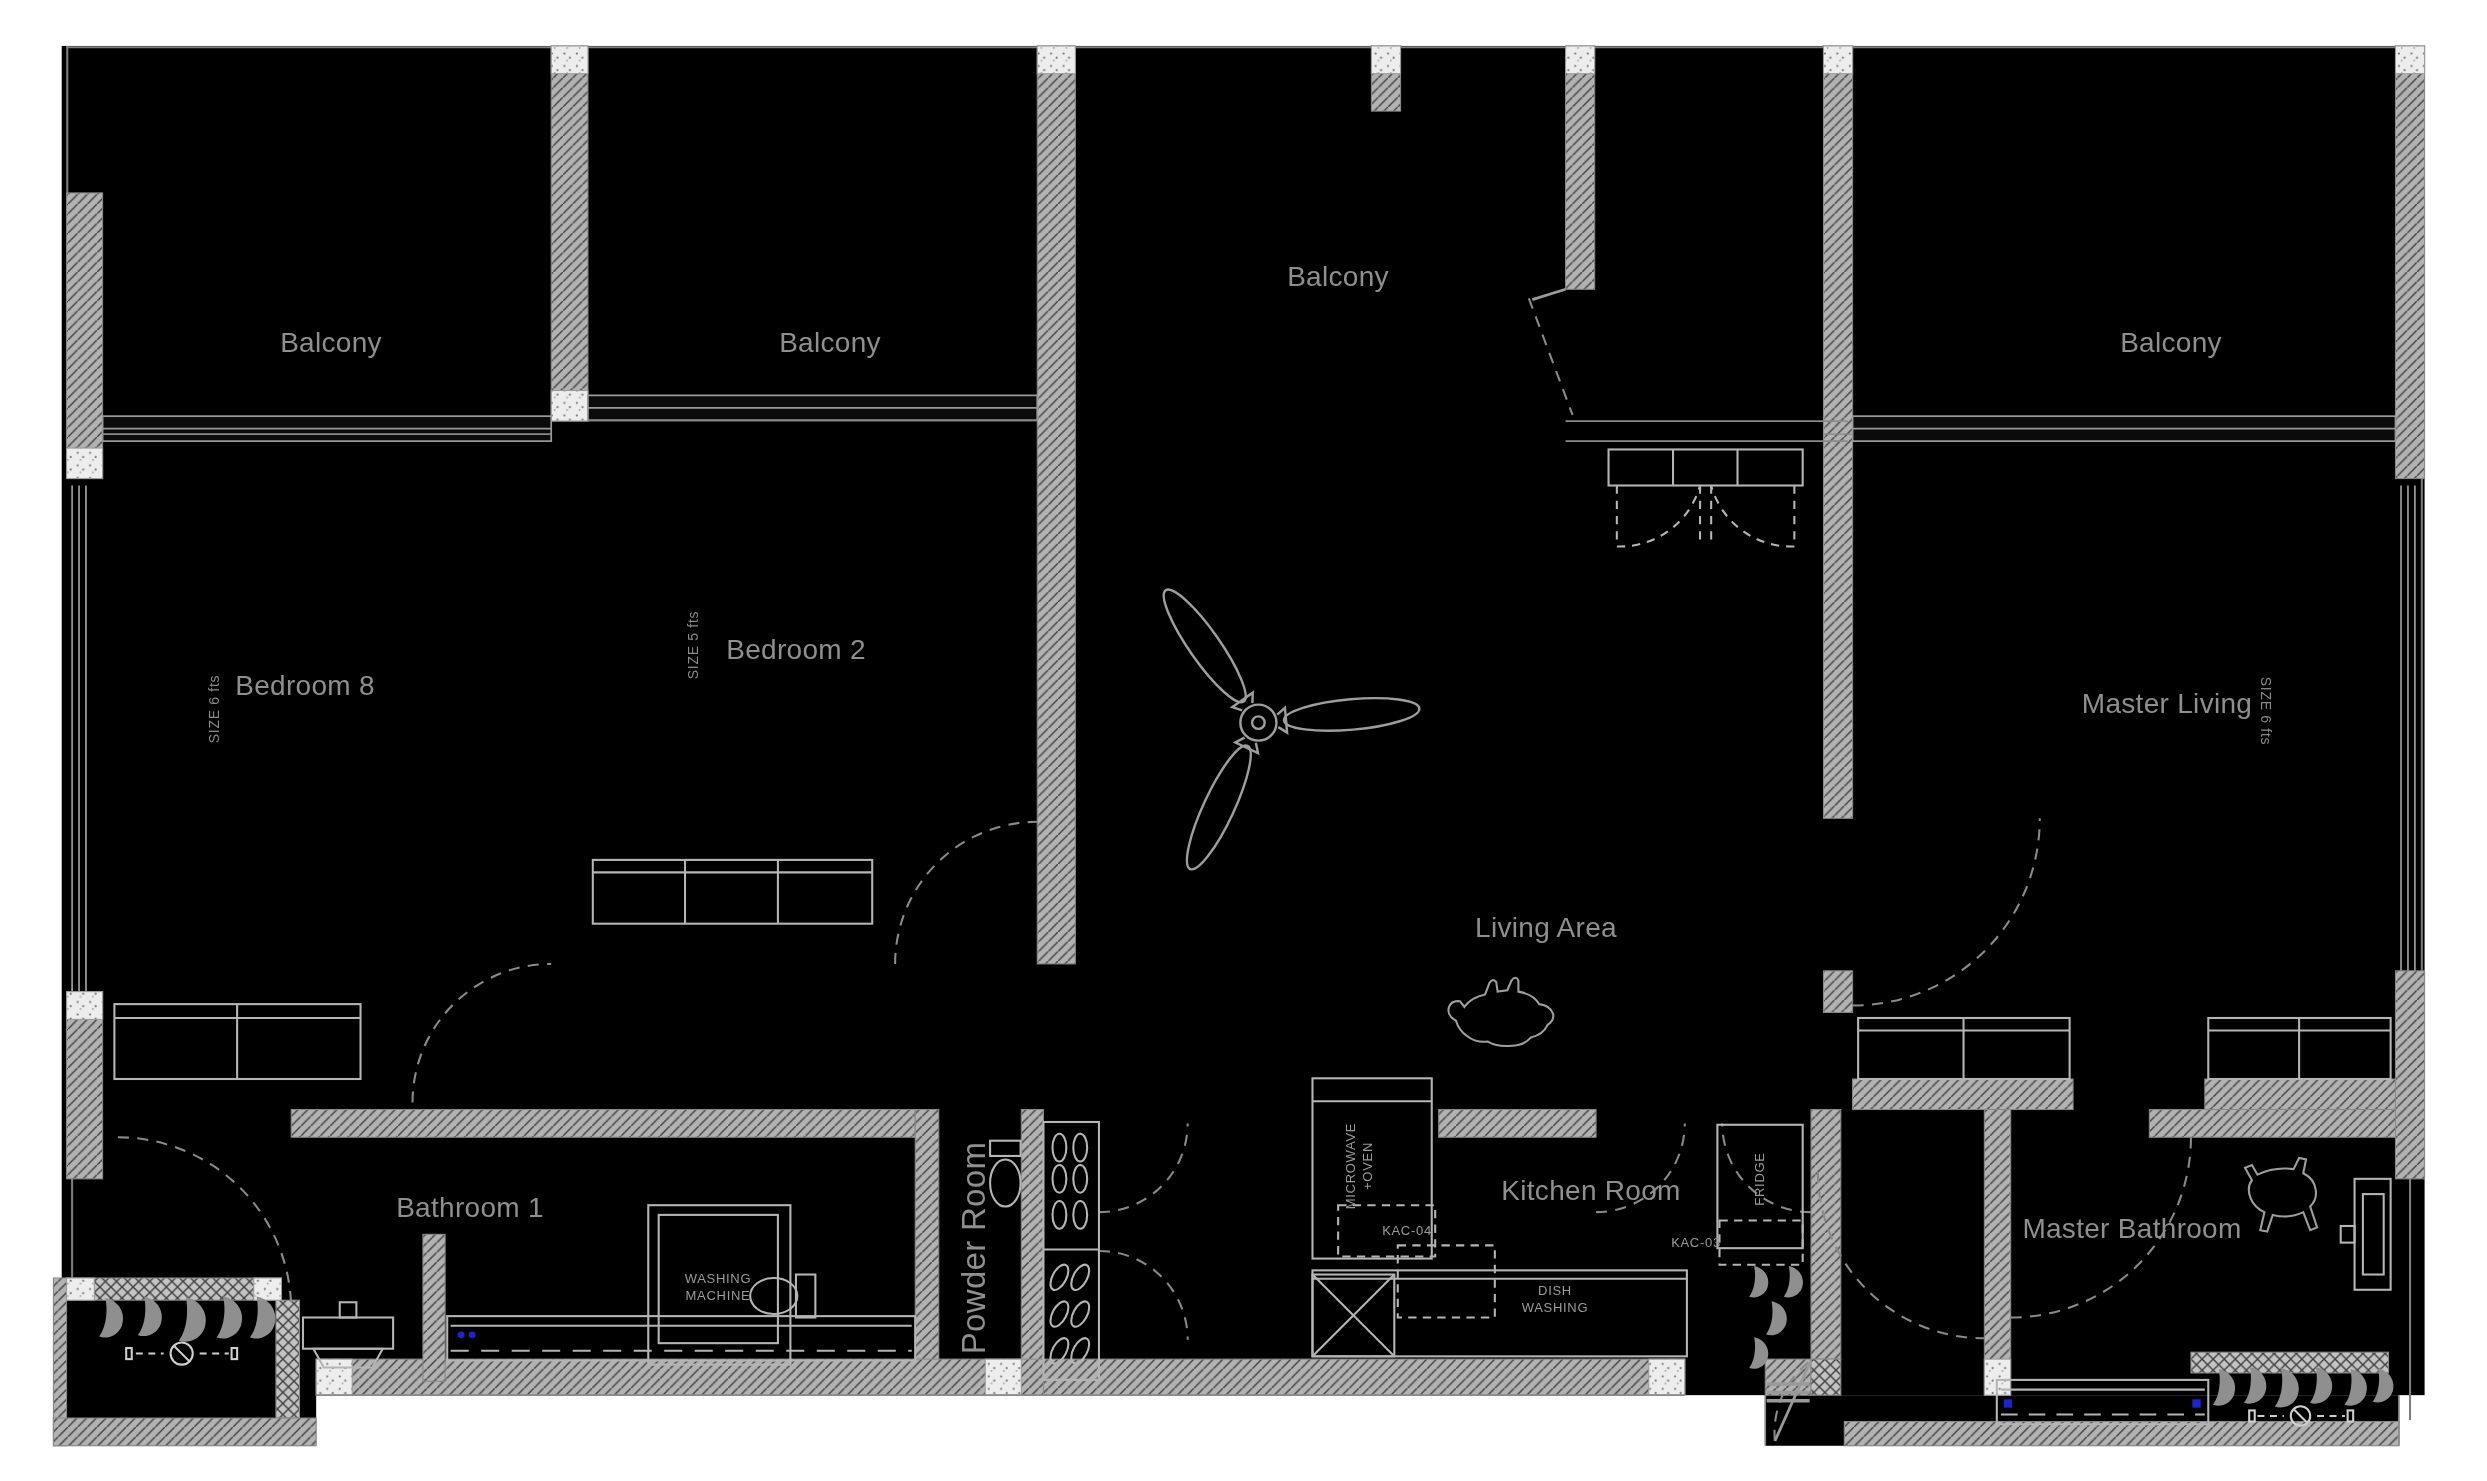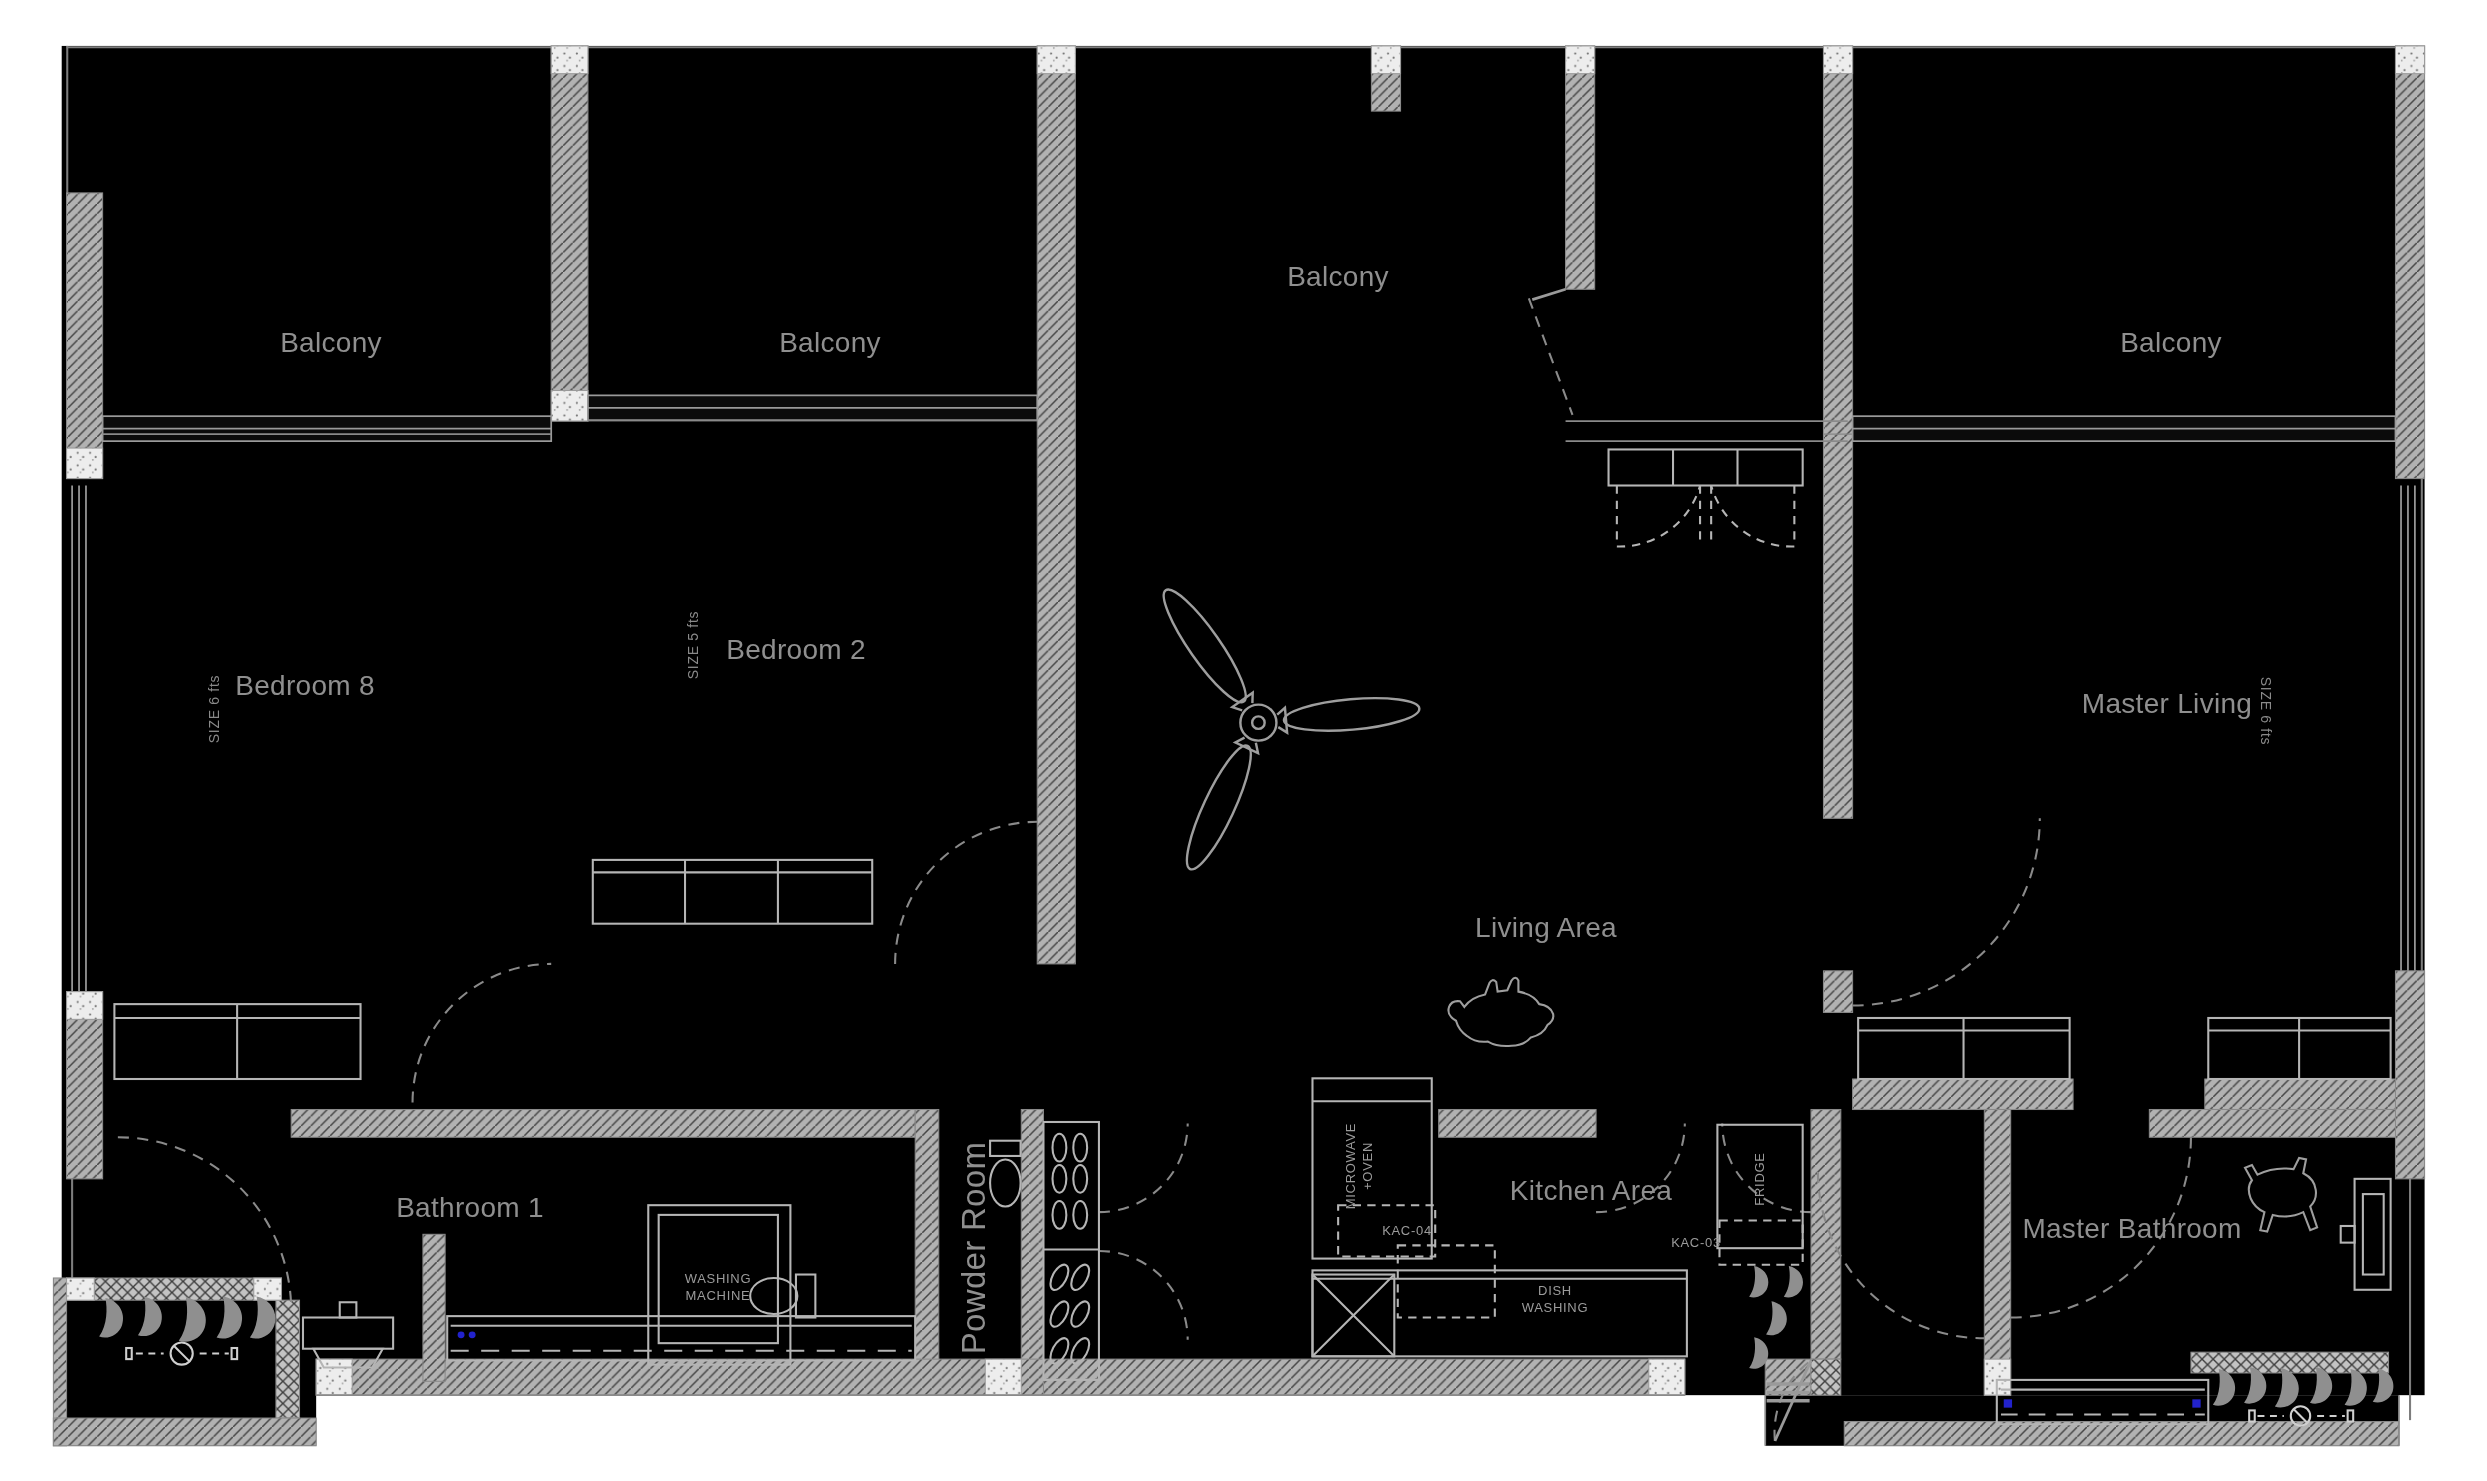--- a/index.html
+++ b/index.html
@@ -346,21 +346,21 @@
 <div class="lbl" style="left:830px;top:343px">Balcony</div>
 <div class="lbl" style="left:1338px;top:277px">Balcony</div>
 <div class="lbl" style="left:2171px;top:343px">Balcony</div>
 <div class="lbl" style="left:305px;top:686px">Bedroom 8</div>
 <div class="note vert" style="left:214px;top:709px">SIZE 6 fts</div>
 <div class="lbl" style="left:796px;top:650px">Bedroom 2</div>
 <div class="note vert" style="left:693px;top:645px">SIZE 5 fts</div>
 <div class="lbl" style="left:2167px;top:704px">Master Living</div>
 <div class="note vert-down" style="left:2266px;top:711px">SIZE 6 fts</div>
 <div class="lbl" style="left:1546px;top:928px">Living Area</div>
-<div class="lbl" style="left:1591px;top:1191px">Kitchen Area</div>
+<div class="lbl" style="left:1591px;top:1191px">Kitchen Room</div>
 <div class="lbl" style="left:470px;top:1208px">Bathroom 1</div>
 <div class="lbl vert" style="left:974px;top:1248px;font-size:33px">Powder Room</div>
 <div class="lbl" style="left:2132px;top:1229px">Master Bathroom</div>
 
 <div class="small" style="left:718px;top:1288px;width:83px">WASHING MACHINE</div>
 <div class="small vert" style="left:1360px;top:1166px;width:90px">MICROWAVE +OVEN</div>
 <div class="small" style="left:1407px;top:1231px">KAC-04</div>
 <div class="small" style="left:1696px;top:1243px">KAC-03</div>
 <div class="small vert" style="left:1760px;top:1179px">FRIDGE</div>
 <div class="small" style="left:1555px;top:1300px;width:76px">DISH WASHING</div>

